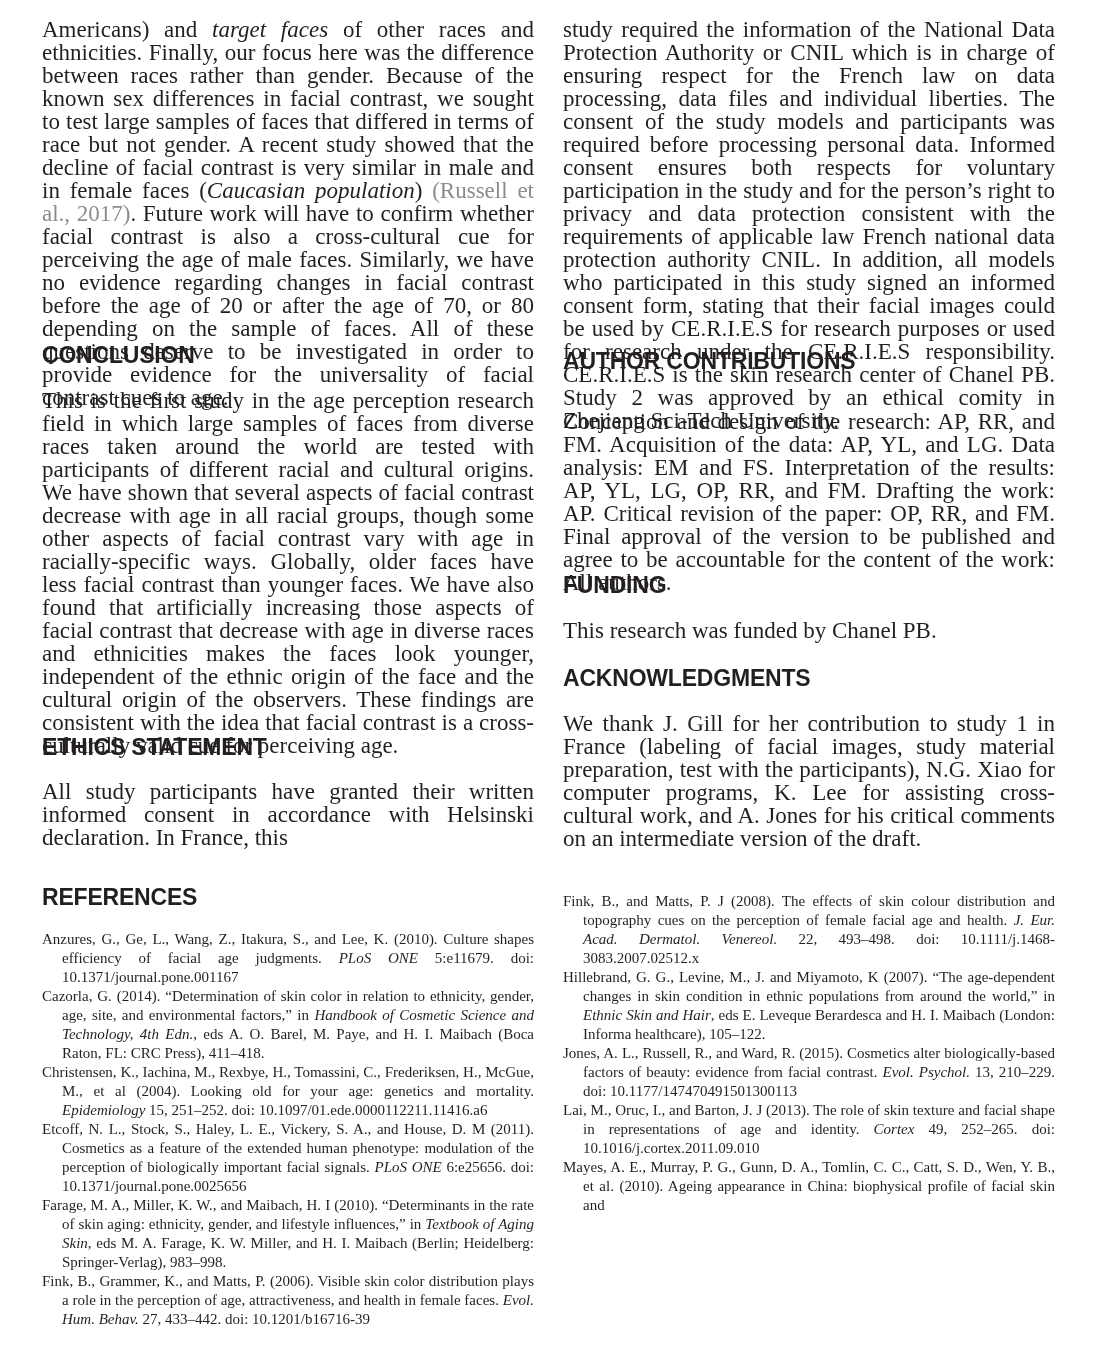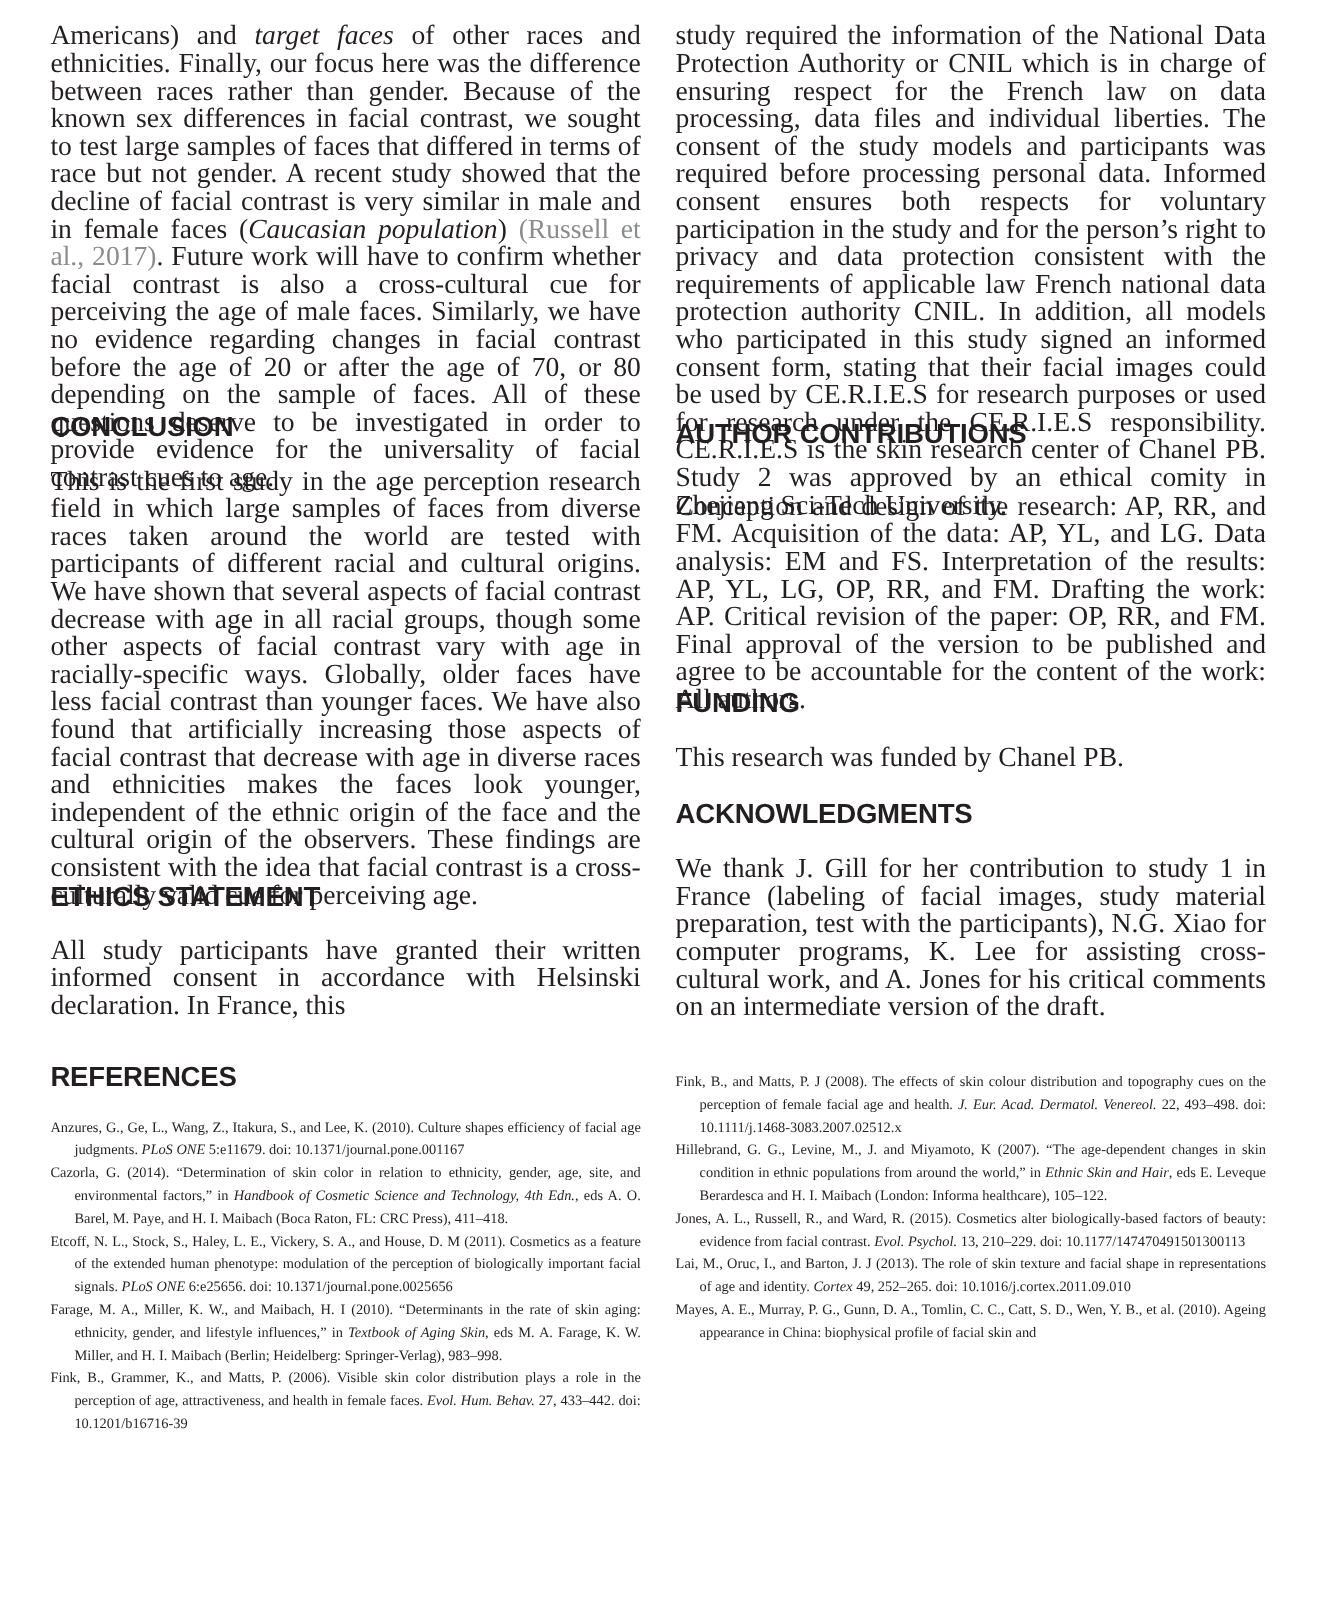--- a/index.html
+++ b/index.html
@@ -10,21 +10,21 @@
     .body-text {
       font-family: "Liberation Serif", "DejaVu Serif", serif;
       font-size: 23px; line-height: 23px; text-align: justify; margin: 0;
     }
     .heading {
       font-family: "Liberation Sans", "DejaVu Sans", sans-serif;
       font-weight: bold; font-size: 23px; letter-spacing: -0.2px; margin: 0; color: #231f20;
     }
     .cite { color: #8a8c8e; }
     em { font-style: italic; }
-    .refs { font-family: "Liberation Serif", "DejaVu Serif", serif; font-size: 12px; line-height: 19px; text-align: justify; }
+    .refs { font-family: "Liberation Serif", "DejaVu Serif", serif; font-size: 15px; line-height: 19px; text-align: justify; }
     .ref { padding-left: 20px; text-indent: -20px; margin: 0; }
   </style>
 </head>
 <body>
 
 <div class="col col-left" style="top:18px;">
   <p class="body-text"><span>Americans) and </span><em>target faces</em><span> of other races and ethnicities. Finally, our focus here was the difference between races rather than gender. Because of the known sex differences in facial contrast, we sought to test large samples of faces that differed in terms of race but not gender. A recent study showed that the decline of facial contrast is very similar in male and in female faces (</span><em>Caucasian population</em><span>) </span><a class="cite">(Russell et al., 2017)</a><span>. Future work will have to confirm whether facial contrast is also a cross-cultural cue for perceiving the age of male faces. Similarly, we have no evidence regarding changes in facial contrast before the age of 20 or after the age of 70, or 80 depending on the sample of faces. All of these questions deserve to be investigated in order to provide evidence for the universality of facial contrast cues to age.</span></p>
 </div>
 
 <div class="col col-left" style="top:342px;">
@@ -66,20 +66,21 @@
   <p class="body-text">We thank J. Gill for her contribution to study 1 in France (labeling of facial images, study material preparation, test with the participants), N.G. Xiao for computer programs, K. Lee for assisting cross-cultural work, and A. Jones for his critical comments on an intermediate version of the draft.</p>
 </div>
 
 <div class="col col-left" style="top:884px;">
   <h2 class="heading">REFERENCES</h2>
 </div>
 
 <div class="col col-left refs" style="top:930px;" id="refs-left">
     <p class="ref"><span>Anzures, G., Ge, L., Wang, Z., Itakura, S., and Lee, K. (2010). Culture shapes efficiency of facial age judgments. </span><em>PLoS ONE</em><span> 5:e11679. doi: 10.1371/journal.pone.001167</span></p>
     <p class="ref"><span>Cazorla, G. (2014). “Determination of skin color in relation to ethnicity, gender, age, site, and environmental factors,” in </span><em>Handbook of Cosmetic Science and Technology, 4th Edn.</em><span>, eds A. O. Barel, M. Paye, and H. I. Maibach (Boca Raton, FL: CRC Press), 411–418.</span></p>
+    <p class="ref"><span>Christensen, K., Iachina, M., Rexbye, H., Tomassini, C., Frederiksen, H., McGue, M., et al (2004). Looking old for your age: genetics and mortality. </span><em>Epidemiology</em><span> 15, 251–252. doi: 10.1097/01.ede.0000112211.11416.a6</span></p>
     <p class="ref"><span>Etcoff, N. L., Stock, S., Haley, L. E., Vickery, S. A., and House, D. M (2011). Cosmetics as a feature of the extended human phenotype: modulation of the perception of biologically important facial signals. </span><em>PLoS ONE</em><span> 6:e25656. doi: 10.1371/journal.pone.0025656</span></p>
     <p class="ref"><span>Farage, M. A., Miller, K. W., and Maibach, H. I (2010). “Determinants in the rate of skin aging: ethnicity, gender, and lifestyle influences,” in </span><em>Textbook of Aging Skin</em><span>, eds M. A. Farage, K. W. Miller, and H. I. Maibach (Berlin; Heidelberg: Springer-Verlag), 983–998.</span></p>
     <p class="ref"><span>Fink, B., Grammer, K., and Matts, P. (2006). Visible skin color distribution plays a role in the perception of age, attractiveness, and health in female faces. </span><em>Evol. Hum. Behav.</em><span> 27, 433–442. doi: 10.1201/b16716-39</span></p>
   </div>
 <div class="col col-right refs" style="top:892px;" id="refs-right">
     <p class="ref"><span>Fink, B., and Matts, P. J (2008). The effects of skin colour distribution and topography cues on the perception of female facial age and health. </span><em>J. Eur. Acad. Dermatol. Venereol.</em><span> 22, 493–498. doi: 10.1111/j.1468-3083.2007.02512.x</span></p>
     <p class="ref"><span>Hillebrand, G. G., Levine, M., J. and Miyamoto, K (2007). “The age-dependent changes in skin condition in ethnic populations from around the world,” in </span><em>Ethnic Skin and Hair</em><span>, eds E. Leveque Berardesca and H. I. Maibach (London: Informa healthcare), 105–122.</span></p>
     <p class="ref"><span>Jones, A. L., Russell, R., and Ward, R. (2015). Cosmetics alter biologically-based factors of beauty: evidence from facial contrast. </span><em>Evol. Psychol.</em><span> 13, 210–229. doi: 10.1177/147470491501300113</span></p>
     <p class="ref"><span>Lai, M., Oruc, I., and Barton, J. J (2013). The role of skin texture and facial shape in representations of age and identity. </span><em>Cortex</em><span> 49, 252–265. doi: 10.1016/j.cortex.2011.09.010</span></p>
     <p class="ref"><span>Mayes, A. E., Murray, P. G., Gunn, D. A., Tomlin, C. C., Catt, S. D., Wen, Y. B., et al. (2010). Ageing appearance in China: biophysical profile of facial skin and</span><em></em><span></span></p>

